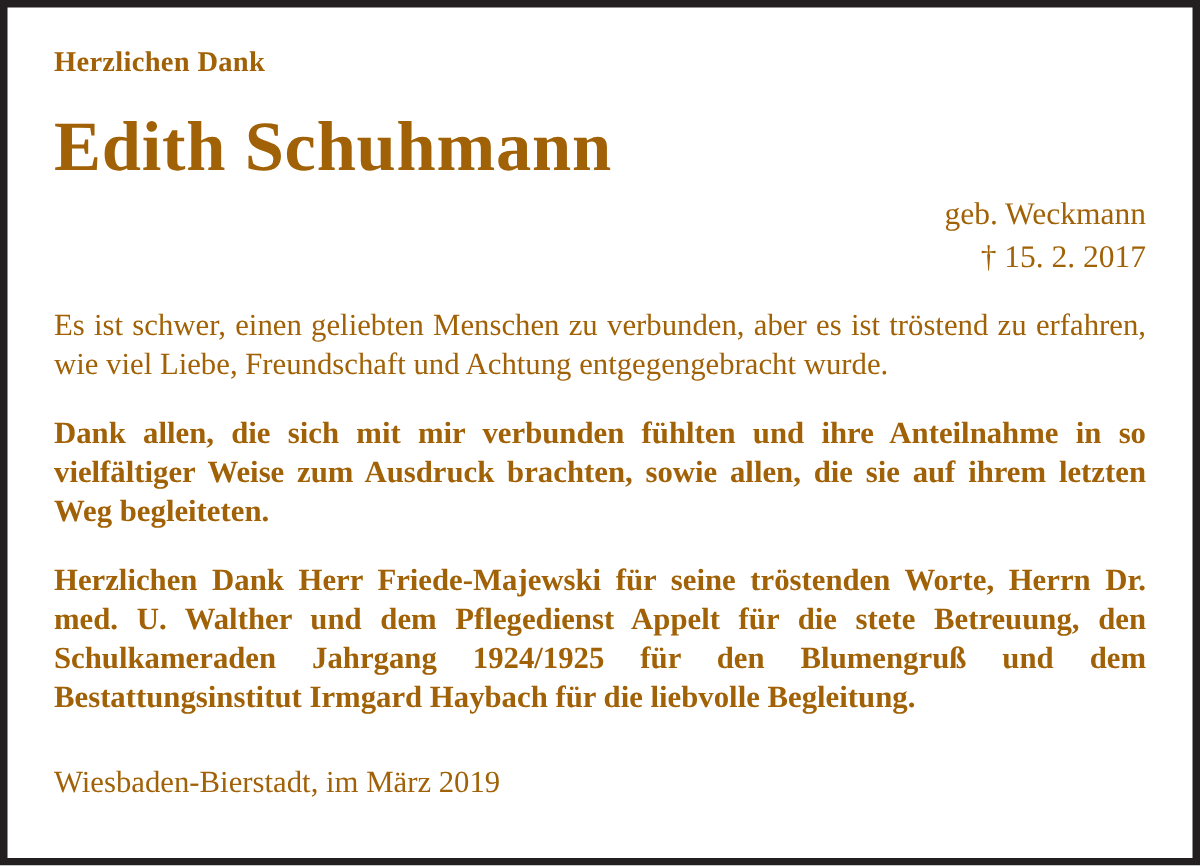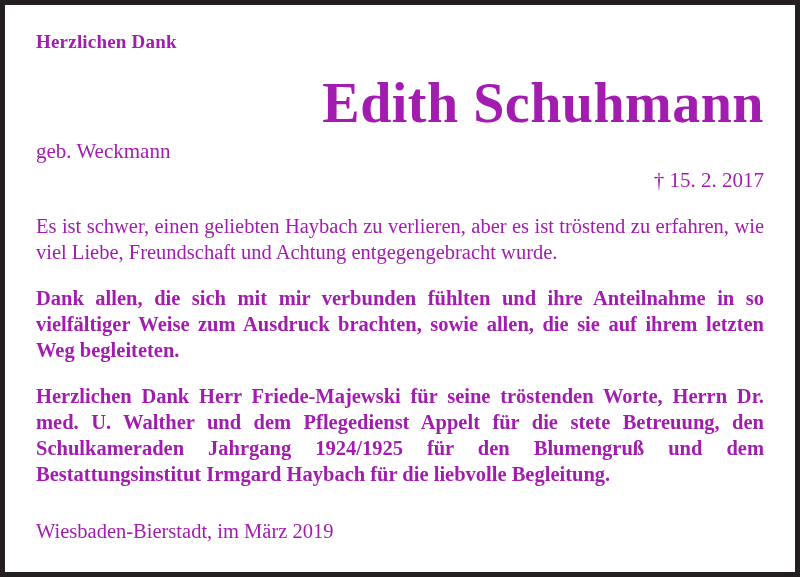--- a/index.html
+++ b/index.html
@@ -8,46 +8,46 @@
     background: #ffffff;
   }
   .notice-frame {
     position: relative;
     width: 800px;
     height: 577px;
     box-sizing: border-box;
     border: 5px solid #231f20;
     background: #ffffff;
     font-family: "Liberation Serif", serif;
-    color: #a21caf;
+    color: #a16207;
     overflow: hidden;
   }
   .notice-inner {
     box-sizing: border-box;
     width: 100%;
     height: 100%;
     padding: 26px 31px 0 31px;
   }
   .thanks-header {
     font-size: 19px;
     font-weight: bold;
     letter-spacing: 0.2px;
     margin: 0;
   }
   .deceased-name {
     margin: 22px 0 0 0;
-    text-align: right;
-    font-size: 56px;
+    text-align: left;
+    font-size: 47px;
     font-weight: bold;
     line-height: 1.0;
     letter-spacing: 0.5px;
   }
   .maiden-name {
     margin: 9px 0 0 0;
-    text-align: left;
+    text-align: right;
     font-size: 21px;
     line-height: 1.1;
   }
   .death-date {
     margin: 6px 0 0 0;
     text-align: right;
     font-size: 21px;
     line-height: 1.1;
   }
   .body-text {
@@ -80,21 +80,21 @@
   <div class="notice-inner">
 
     <p class="thanks-header">Herzlichen Dank</p>
 
     <h1 class="deceased-name">Edith Schuhmann</h1>
 
     <p class="maiden-name">geb. Weckmann</p>
 
     <p class="death-date">† 15. 2. 2017</p>
 
-    <p class="body-text">Es ist schwer, einen geliebten Haybach zu verlieren, aber es ist tröstend zu erfahren, wie viel Liebe, Freundschaft und Achtung entgegengebracht wurde.</p>
+    <p class="body-text">Es ist schwer, einen geliebten Menschen zu verbunden, aber es ist tröstend zu erfahren, wie viel Liebe, Freundschaft und Achtung entgegengebracht wurde.</p>
 
     <p class="body-text">Dank allen, die sich mit mir verbunden fühlten und ihre Anteilnahme in so vielfältiger Weise zum Ausdruck brachten, sowie allen, die sie auf ihrem letzten Weg begleiteten.</p>
 
     <p class="body-text">Herzlichen Dank Herr Friede-Majewski für seine tröstenden Worte, Herrn Dr. med. U. Walther und dem Pflegedienst Appelt für die stete Betreuung, den Schulkameraden Jahrgang 1924/1925 für den Blumengruß und dem Bestattungsinstitut Irmgard Haybach für die liebvolle Begleitung.</p>
 
     <div class="signature-block">
     </div>
 
     <p class="place-date">Wiesbaden-Bierstadt, im März 2019</p>
 

